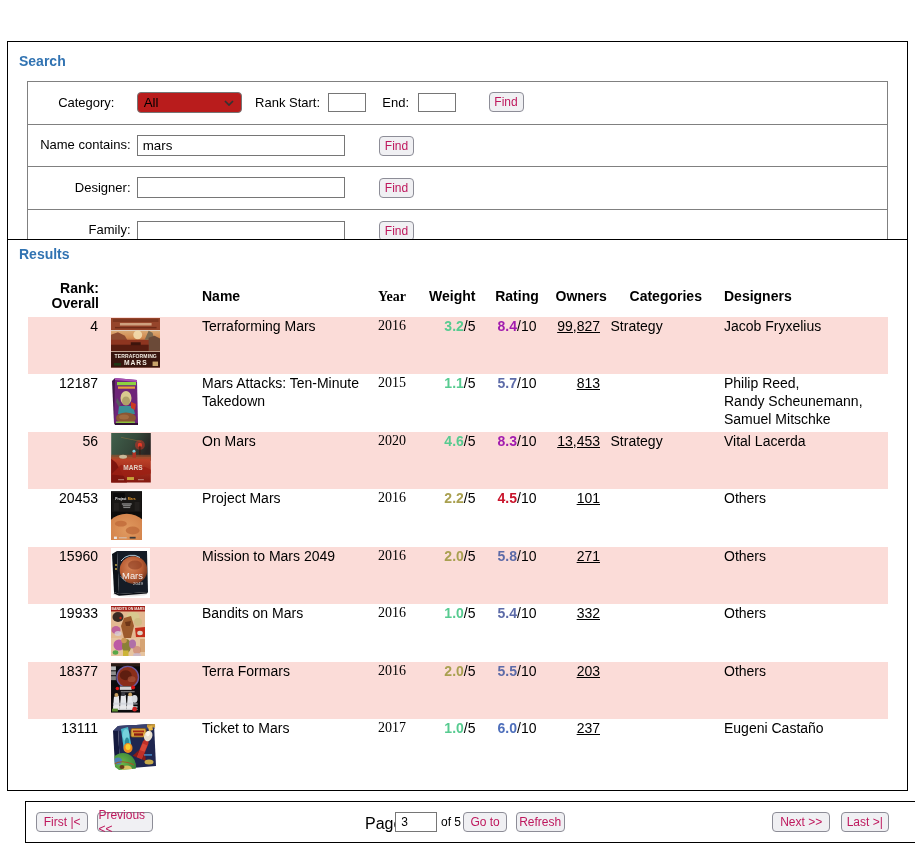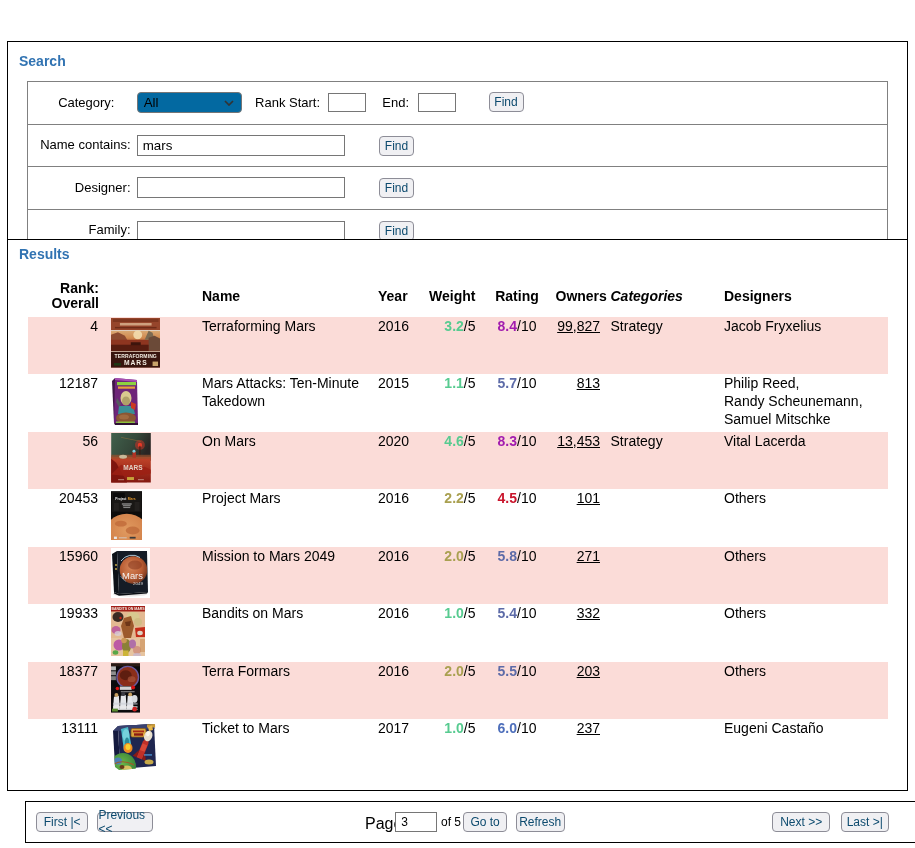--- a/index.html
+++ b/index.html
@@ -2,33 +2,33 @@
 <html><head>
 <meta charset="utf-8">
 <style>
 html,body{margin:0;padding:0;background:#fff;}
 body{width:915px;height:848px;position:relative;font-family:"Liberation Sans",sans-serif;color:#000;}
 .box{position:absolute;border:1px solid #000;box-sizing:border-box;background:#fff;}
 .title{position:absolute;font-size:14px;font-weight:bold;color:#3173b2;line-height:16px;}
 .abs{position:absolute;}
 .lbl{position:absolute;font-size:13px;line-height:15px;text-align:right;color:#000;}
 input.ti{position:absolute;box-sizing:border-box;border:1px solid #767676;background:#fff;font-family:"Liberation Sans",sans-serif;font-size:13.333px;padding:0 0 0 5px;margin:0;outline:none;}
-.btn{position:absolute;box-sizing:border-box;border:1px solid #8d8d97;background:#f0f0f3;border-radius:4px;font-size:12px;font-family:"Liberation Sans",sans-serif;display:flex;align-items:center;justify-content:center;color:#0c4a6e;}
+.btn{position:absolute;box-sizing:border-box;border:1px solid #8d8d97;background:#f0f0f3;border-radius:4px;font-size:12px;font-family:"Liberation Sans",sans-serif;display:flex;align-items:center;justify-content:center;color:#be185d;}
 .sep{position:absolute;left:0;width:100%;height:1px;background:#808080;}
 
 #rtable{position:absolute;left:20px;top:36px;border-collapse:collapse;table-layout:fixed;font-size:14px;width:860px;}
 #rtable td,#rtable th{padding:0;margin:0;overflow:hidden;box-sizing:border-box;}
 #rtable th{font-weight:bold;vertical-align:middle;line-height:15px;}
 #rtable td{vertical-align:top;line-height:18px;}
 #rtable tr.d{height:57.5px;}
 tr.pink{background:#fbdcd8;}
 .c-rank{width:71.5px;text-align:right;}td.c-rank{padding-right:1.5px!important;}th.c-rank{padding-right:0.5px!important;}
 .c-thumb{width:99.5px;}
 .c-name{width:178.5px;padding-left:3px!important;}
-.c-year{width:41.5px;padding-left:0.5px!important;}
+.c-year{width:41.5px;padding-left:0.5px!important;font-family:Liberation Serif, serif;}
 .c-weight{width:59.5px;text-align:right;padding-right:3px!important;}
 .c-rating{width:77px;text-align:center;}
 .c-owners{width:52px;text-align:right;}td.c-owners{padding-right:7.5px!important;text-decoration:underline;}th.c-owners{padding-right:4px!important;}
 .c-cat{width:113.5px;padding-left:3px!important;}
 .c-des{width:167px;padding-left:3px!important;}
 .thumb{display:block;margin-left:11px;margin-top:1.5px;}
 .wg{font-weight:bold;color:#57cb90;}
 .wy{font-weight:bold;color:#a9a050;}
 .r8{font-weight:bold;color:#a21caf;}
 .r5{font-weight:bold;color:#5d6ba8;}
@@ -40,21 +40,21 @@
 
 <div class="box" style="left:7px;top:5px;width:901px;height:223.5px;margin-top:36px;">
   <div class="title" style="left:11px;top:11px;">Search</div>
   <div class="abs" style="left:19px;top:39px;width:861px;height:170px;border:1px solid #808080;box-sizing:border-box;">
     <div class="sep" style="top:41.5px;"></div>
     <div class="sep" style="top:84px;"></div>
     <div class="sep" style="top:126.5px;"></div>
   </div>
 
   <div class="lbl" style="left:3px;top:53px;width:103.5px;">Category:</div>
-  <div class="abs" style="left:128.7px;top:50px;width:105.5px;height:21px;box-sizing:border-box;border:1px solid #767676;border-radius:4px;background:#0369a1;">
+  <div class="abs" style="left:128.7px;top:50px;width:105.5px;height:21px;box-sizing:border-box;border:1px solid #767676;border-radius:4px;background:#b91c1c;">
     <span style="position:absolute;left:6px;top:2px;font-size:13.333px;">All</span>
     <svg style="position:absolute;right:7px;top:7px;" width="10" height="6" viewBox="0 0 10 6">
         <path d="M1 1 L5 5 L9 1" fill="none" stroke="#333" stroke-width="1.7"></path>
       </svg>
   </div>
   <div class="lbl" style="left:209.6px;top:53px;width:102.5px;">Rank Start:</div>
   <input class="ti" style="left: 319.5px; top: 50.5px; width: 38px; height: 19px;" value="">
   <div class="lbl" style="left:348.6px;top:53px;width:52.5px;">End:</div>
   <input class="ti" style="left: 410px; top: 50.5px; width: 38px; height: 19px;" value="">
   <div class="btn" style="left:480.5px;top:50px;width:35px;height:20px;">Find</div>
@@ -77,21 +77,21 @@
   <table id="rtable" cellspacing="0">
     <tbody>
         <tr style="height:40.5px;">
       <th class="c-rank">Rank:<br>Overall</th>
       <th class="c-thumb"></th>
       <th class="c-name" style="text-align:left;">Name</th>
       <th class="c-year" style="text-align:left;">Year</th>
       <th class="c-weight">Weight</th>
       <th class="c-rating">Rating</th>
       <th class="c-owners">Owners</th>
-      <th class="c-cat" style="text-align:left;font-style:italic;">Categories</th>
+      <th class="c-cat" style="text-align:center;">Categories</th>
       <th class="c-des" style="text-align:left;">Designers</th>
     </tr>
     <tr class="d pink">
       <td class="c-rank">4</td>
       <td class="c-thumb">
             <svg class="thumb" width="49.5" height="49.5" viewBox="0 0 50 50">
               <rect width="50" height="50" fill="#8a3b22"></rect>
               <rect x="0" y="0" width="50" height="12" fill="#96452b"></rect>
               <rect x="2" y="1" width="46" height="3" fill="#7e3620"></rect>
               <rect x="9" y="5" width="32" height="2.6" fill="#d8b28e" opacity="0.85"></rect>

